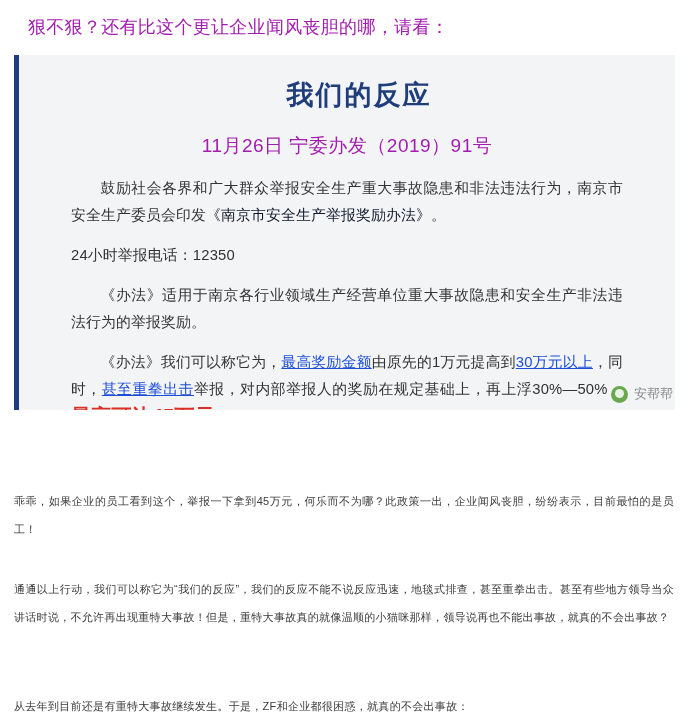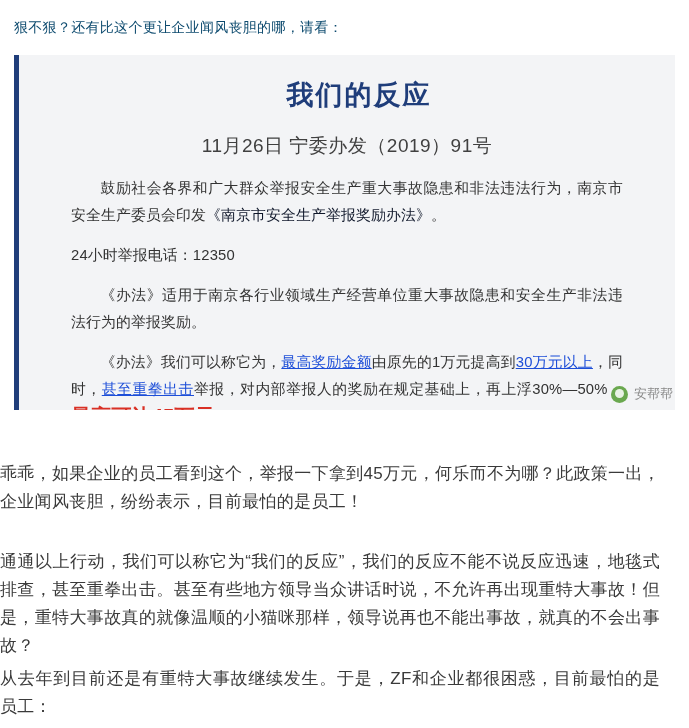--- a/index.html
+++ b/index.html
@@ -15,26 +15,26 @@
     overflow: hidden;
   }
   .page {
     position: relative;
     width: 689px;
     height: 728px;
     box-sizing: border-box;
   }
   .lead-para {
     position: absolute;
-    left: 14px;
+    left: 28px;
     top: 14px;
     width: 660px;
-    font-size: 14px;
+    font-size: 18px;
     line-height: 26px;
-    color: #0c4a6e;
+    color: #a21caf;
     letter-spacing: 0.3px;
   }
 
   
   .card {
     position: absolute;
     left: 14px;
     top: 55px;
     width: 661px;
     height: 355px;
@@ -50,21 +50,21 @@
     font-weight: bold;
     color: #1f3d7a;
     letter-spacing: 2px;
     font-family: "Liberation Serif", serif;
     padding-left: 24px;
   }
   .card-subtitle {
     margin-top: 20px;
     text-align: center;
     font-size: 19px;
-    color: #404040;
+    color: #a21caf;
     letter-spacing: 0.5px;
   }
   .card-body {
     margin: 16px 52px 0 52px;
     font-size: 14.8px;
     line-height: 27px;
     color: #333333;
     letter-spacing: 0.2px;
   }
   .card-body p {
@@ -114,27 +114,28 @@
     width: 9px;
     height: 9px;
     border-radius: 50%;
     background: #ffffff;
     opacity: 0.85;
   }
 
   
   .para {
     position: absolute;
-    left: 0;
+    left: 14px;
     width: 660px;
-    font-size: 17px;
+    font-size: 11px;
     line-height: 28px;
     color: #3a3a3a;
     letter-spacing: 0.3px;
     text-align: justify;
+    margin-top: 27px;
   }
   .p1 { top: 460px; }
   .p2 { top: 548px; }
   .p3 { top: 665px; }
   .mono-ish { font-family: "Liberation Sans", sans-serif; }
 </style>
 </head>
 <body>
 
 <div class="page">
@@ -157,15 +158,15 @@
     </div>
   </div>
 
   <div class="account-row">
     <span class="avatar"></span>
     <span>安帮帮</span>
   </div>
 
   <div class="para p1">乖乖，如果企业的员工看到这个，举报一下拿到45万元，何乐而不为哪？此政策一出，企业闻风丧胆，纷纷表示，目前最怕的是员工！</div>
   <div class="para p2">通通以上行动，我们可以称它为“我们的反应”，我们的反应不能不说反应迅速，地毯式排查，甚至重拳出击。甚至有些地方领导当众讲话时说，不允许再出现重特大事故！但是，重特大事故真的就像温顺的小猫咪那样，领导说再也不能出事故，就真的不会出事故？</div>
-  <div class="para p3 mono-ish">从去年到目前还是有重特大事故继续发生。于是，ZF和企业都很困惑，目前最怕的是员工：</div>
+  <div class="para p3 mono-ish">从去年到目前还是有重特大事故继续发生。于是，ZF和企业都很困惑，就真的不会出事故：</div>
 
 </div>
 
 </body></html>

